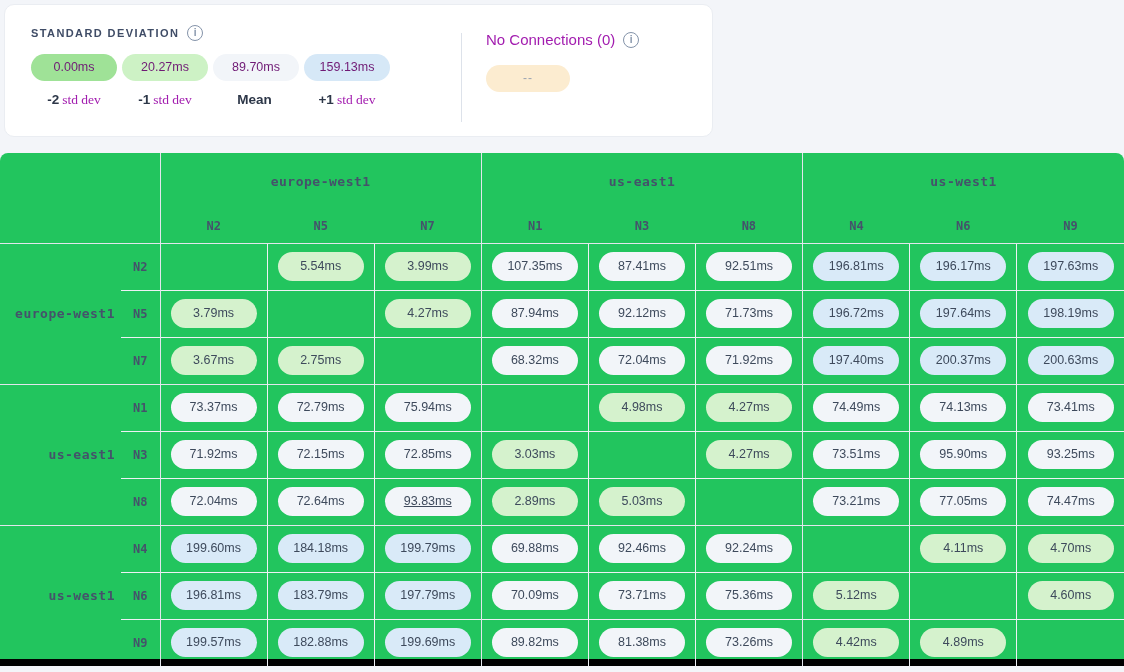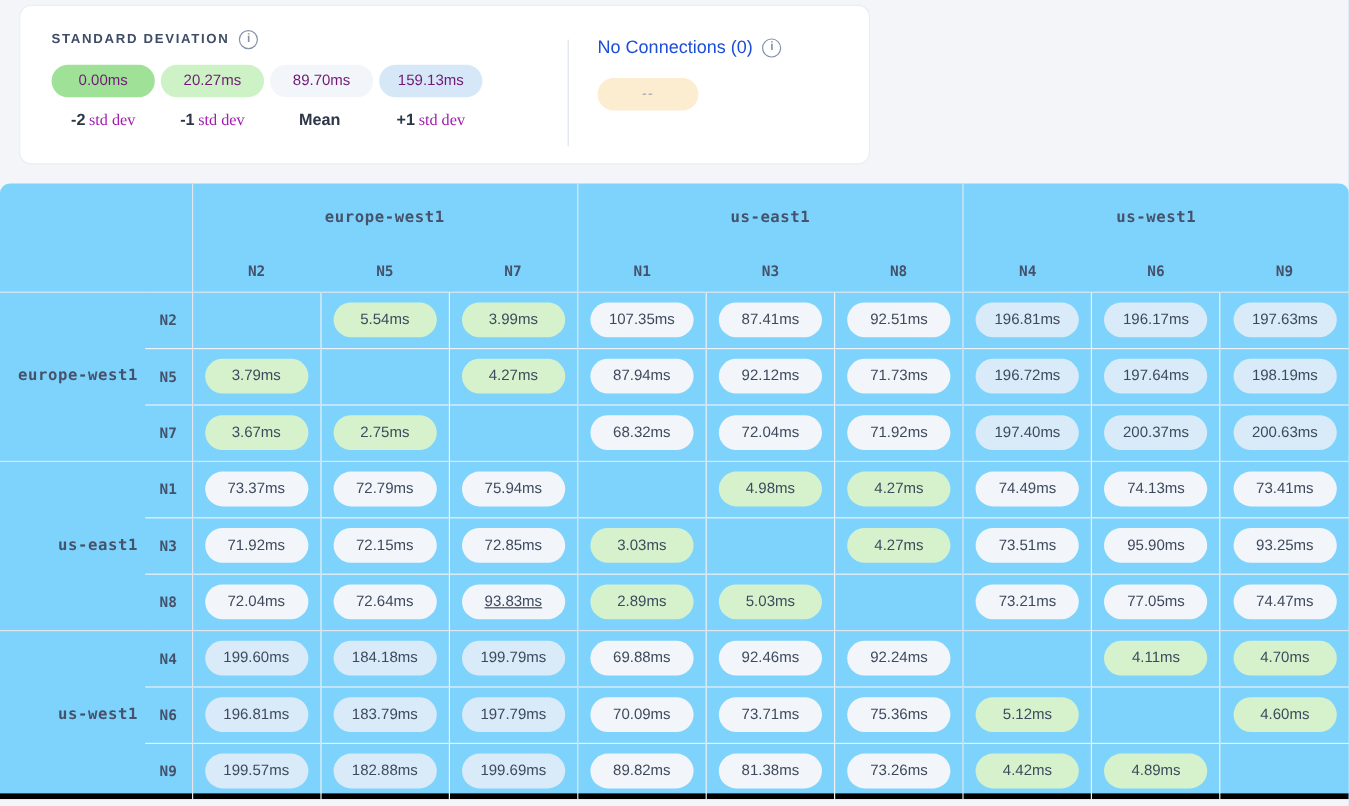--- a/index.html
+++ b/index.html
@@ -5,21 +5,21 @@
   * { box-sizing: border-box; margin: 0; padding: 0; }
   html, body { width: 1124px; height: 672px; overflow: hidden; }
   body {
     position: relative;
     background: #f3f5f9;
     font-family: "Liberation Sans", sans-serif;
   }
 
   
   .legend-card {
-    position: absolute; left: 16px; top: 4px;
+    position: absolute; left: 4px; top: 4px;
     width: 709px; height: 133px;
     background: #ffffff;
     border: 1px solid #eaedf2;
     border-radius: 10px;
     display: flex;
   }
   .legend-left { padding: 20px 0 0 26px; width: 456px; }
   .legend-title-row { display: flex; align-items: center; gap: 8px; }
   .legend-title {
     font-size: 11px; font-weight: bold; letter-spacing: 1.4px;
@@ -40,34 +40,34 @@
   .stop-label { margin-top: 11px; font-size: 13.5px; white-space: nowrap; }
   .stop-label .b { font-weight: bold; color: #2d3748; }
   .stop-label .l { color: #a21caf; margin-left: 3px; font-family: Liberation Serif, serif; }
 
   .legend-divider {
     width: 1px; background: #dde2ea;
     margin: 28px 0 14px 0; align-self: stretch;
   }
   .legend-right { padding: 26px 0 0 24px; }
   .noconn-title-row { display: flex; align-items: center; gap: 8px; }
-  .noconn-title { font-size: 15px; color: #1d4ed8; }
+  .noconn-title { font-size: 15px; color: #a21caf; }
   .noconn-pill {
     margin-top: 17px; width: 84px; height: 27px; line-height: 27px;
     border-radius: 14px; text-align: center;
     color: #9aa3b1; font-size: 12px; letter-spacing: 1px;
   }
 
   
   .matrix-card {
     position: absolute; left: 0; top: 153px;
     width: 1124px; height: 513px;
-    background: #7dd3fc;
+    background: #22c55e;
     border-radius: 8px 8px 0 0;
-    border-bottom: 5px solid #000000;
+    border-bottom: 7px solid #000000;
   }
   table.matrix {
     width: 100%; height: 100%;
     border-collapse: collapse; table-layout: fixed;
   }
   .matrix th, .matrix td { padding: 0; text-align: center; vertical-align: middle; }
   .matrix thead tr.region-row { height: 57px; }
   .matrix thead tr.node-row { height: 33px; }
   .matrix tbody tr { height: 47px; }
 

